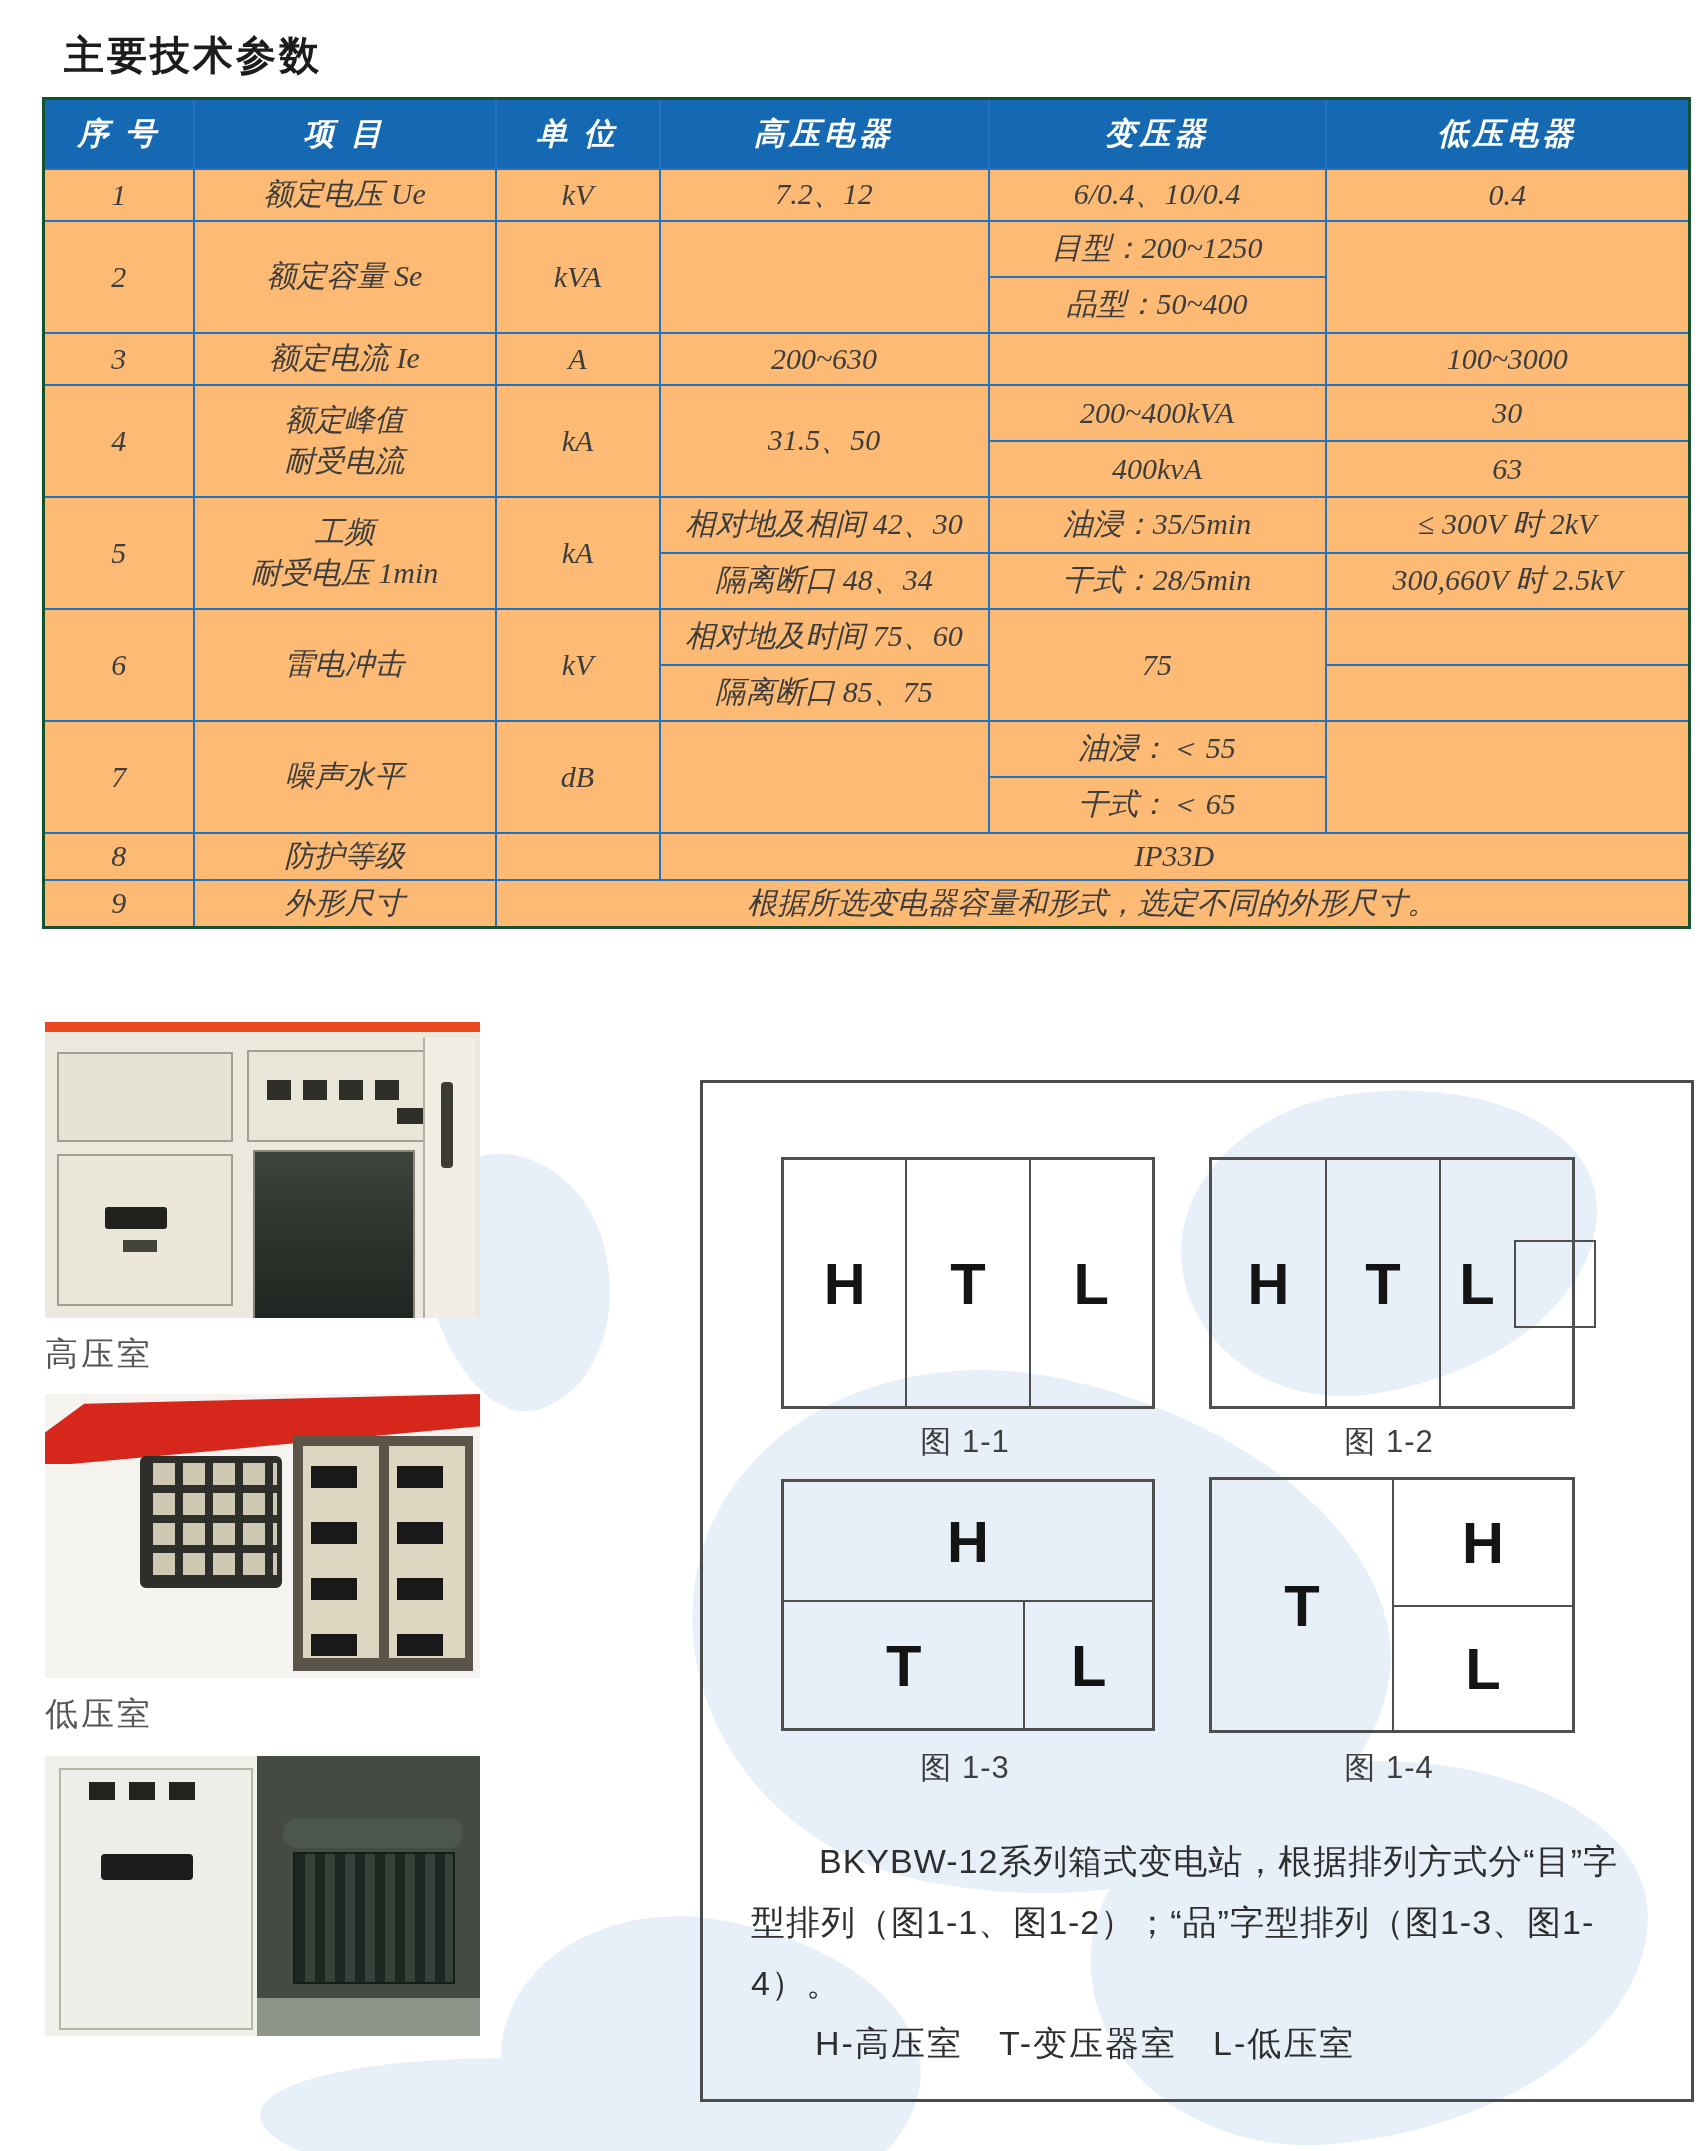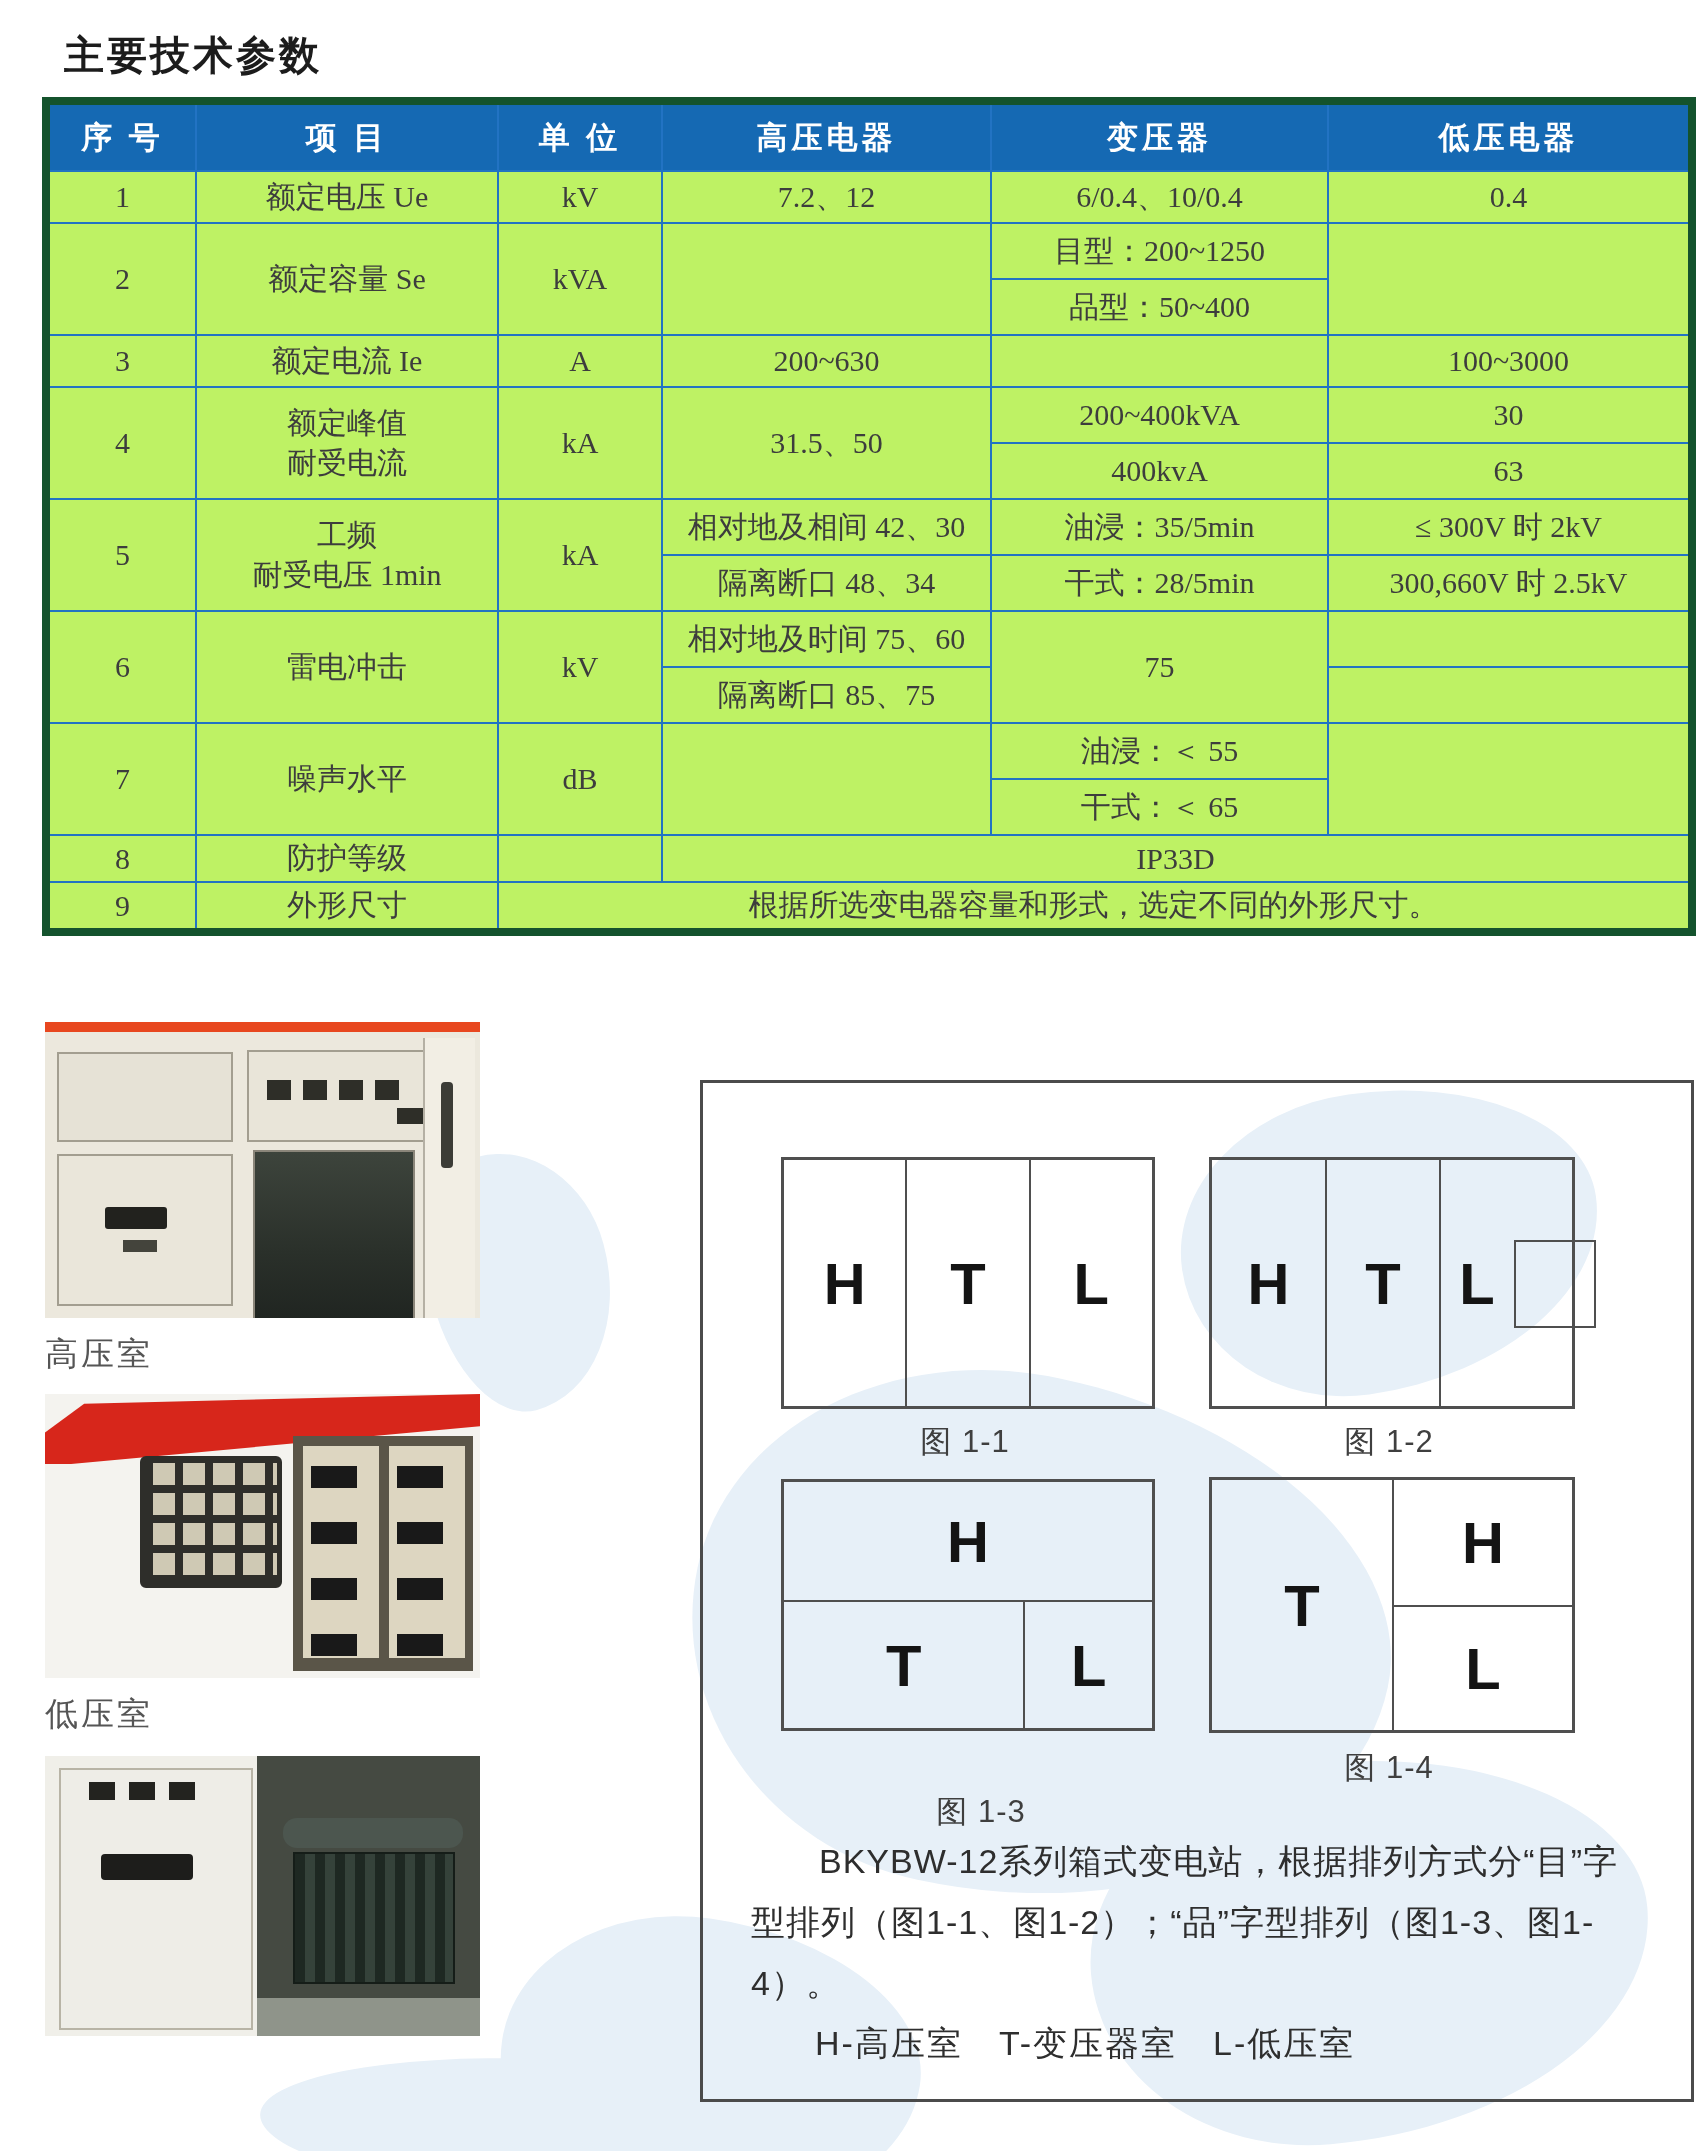--- a/index.html
+++ b/index.html
@@ -5,22 +5,22 @@
   html,body{margin:0;padding:0;background:#ffffff;}
   #canvas{position:relative;width:1700px;height:2151px;background:#ffffff;overflow:hidden;
           font-family:"Liberation Sans","DejaVu Sans",sans-serif;}
   
   .blob{position:absolute;background:#e7f0f8;z-index:0;border-radius:45% 55% 60% 40% / 50% 45% 55% 50%;}
   
   .page-title{position:absolute;left:64px;top:28px;font-size:40px;font-weight:bold;color:#1c1c1c;
               letter-spacing:3px;z-index:2;}
   
   .tbl-wrap{position:absolute;left:42px;top:97px;width:1646px;z-index:2;}
-  table.params{width:1646px;border-collapse:collapse;table-layout:fixed;background:#bef264;
-               border:8px solid #14532d;font-family:"Liberation Serif","DejaVu Serif",serif;}
+  table.params{width:1646px;border-collapse:collapse;table-layout:fixed;background:#fdba74;
+               border:3px solid #14532d;font-family:"Liberation Serif","DejaVu Serif",serif;font-style:italic;}
   table.params td{border:2px solid #2273c3;text-align:center;vertical-align:middle;
                   font-size:30px;color:#3d3d3d;padding:2px 6px;overflow:hidden;}
   table.params tr.hd td{background:#1569b3;color:#ffffff;font-weight:bold;font-size:31px;
                         font-family:"Liberation Sans","DejaVu Sans",sans-serif;letter-spacing:4px;}
   .blk{display:block;line-height:1.35;}
   
   .photo{position:absolute;left:45px;overflow:hidden;z-index:2;background:#ece8dd;}
   .caption{position:absolute;left:45px;width:435px;text-align:left;font-size:33px;color:#555555;
            letter-spacing:3px;z-index:2;}
   
@@ -82,21 +82,21 @@
   .fig4 .t{flex:0 0 50%;display:flex;align-items:center;justify-content:center;
            font-size:58px;font-weight:bold;color:#141414;border-right:2px solid #4f4f4f;}
   .fig4 .rcol{flex:1;display:flex;flex-direction:column;}
   .fig4 .rcol .h{height:50%;display:flex;align-items:center;justify-content:center;
                  font-size:58px;font-weight:bold;color:#141414;border-bottom:2px solid #4f4f4f;}
   .fig4 .rcol .l{flex:1;display:flex;align-items:center;justify-content:center;
                  font-size:58px;font-weight:bold;color:#141414;}
   .figcap{position:absolute;text-align:center;font-size:31px;color:#3f3f3f;letter-spacing:1px;}
   .cap1{left:78px;width:368px;top:338px;}
   .cap2{left:506px;width:360px;top:338px;}
-  .cap3{left:94px;width:368px;top:664px;margin-top:44px;}
+  .cap3{left:78px;width:368px;top:664px;}
   .cap4{left:506px;width:360px;top:664px;}
   .dnote{position:absolute;left:48px;top:748px;width:876px;font-size:34px;line-height:1.8;color:#2e2e2e;
          text-indent:2em;letter-spacing:1px;}
   .dlegend{position:absolute;left:112px;top:938px;font-size:34px;color:#2e2e2e;letter-spacing:2px;}
 </style>
 </head>
 <body>
 
 <div id="canvas">
 

